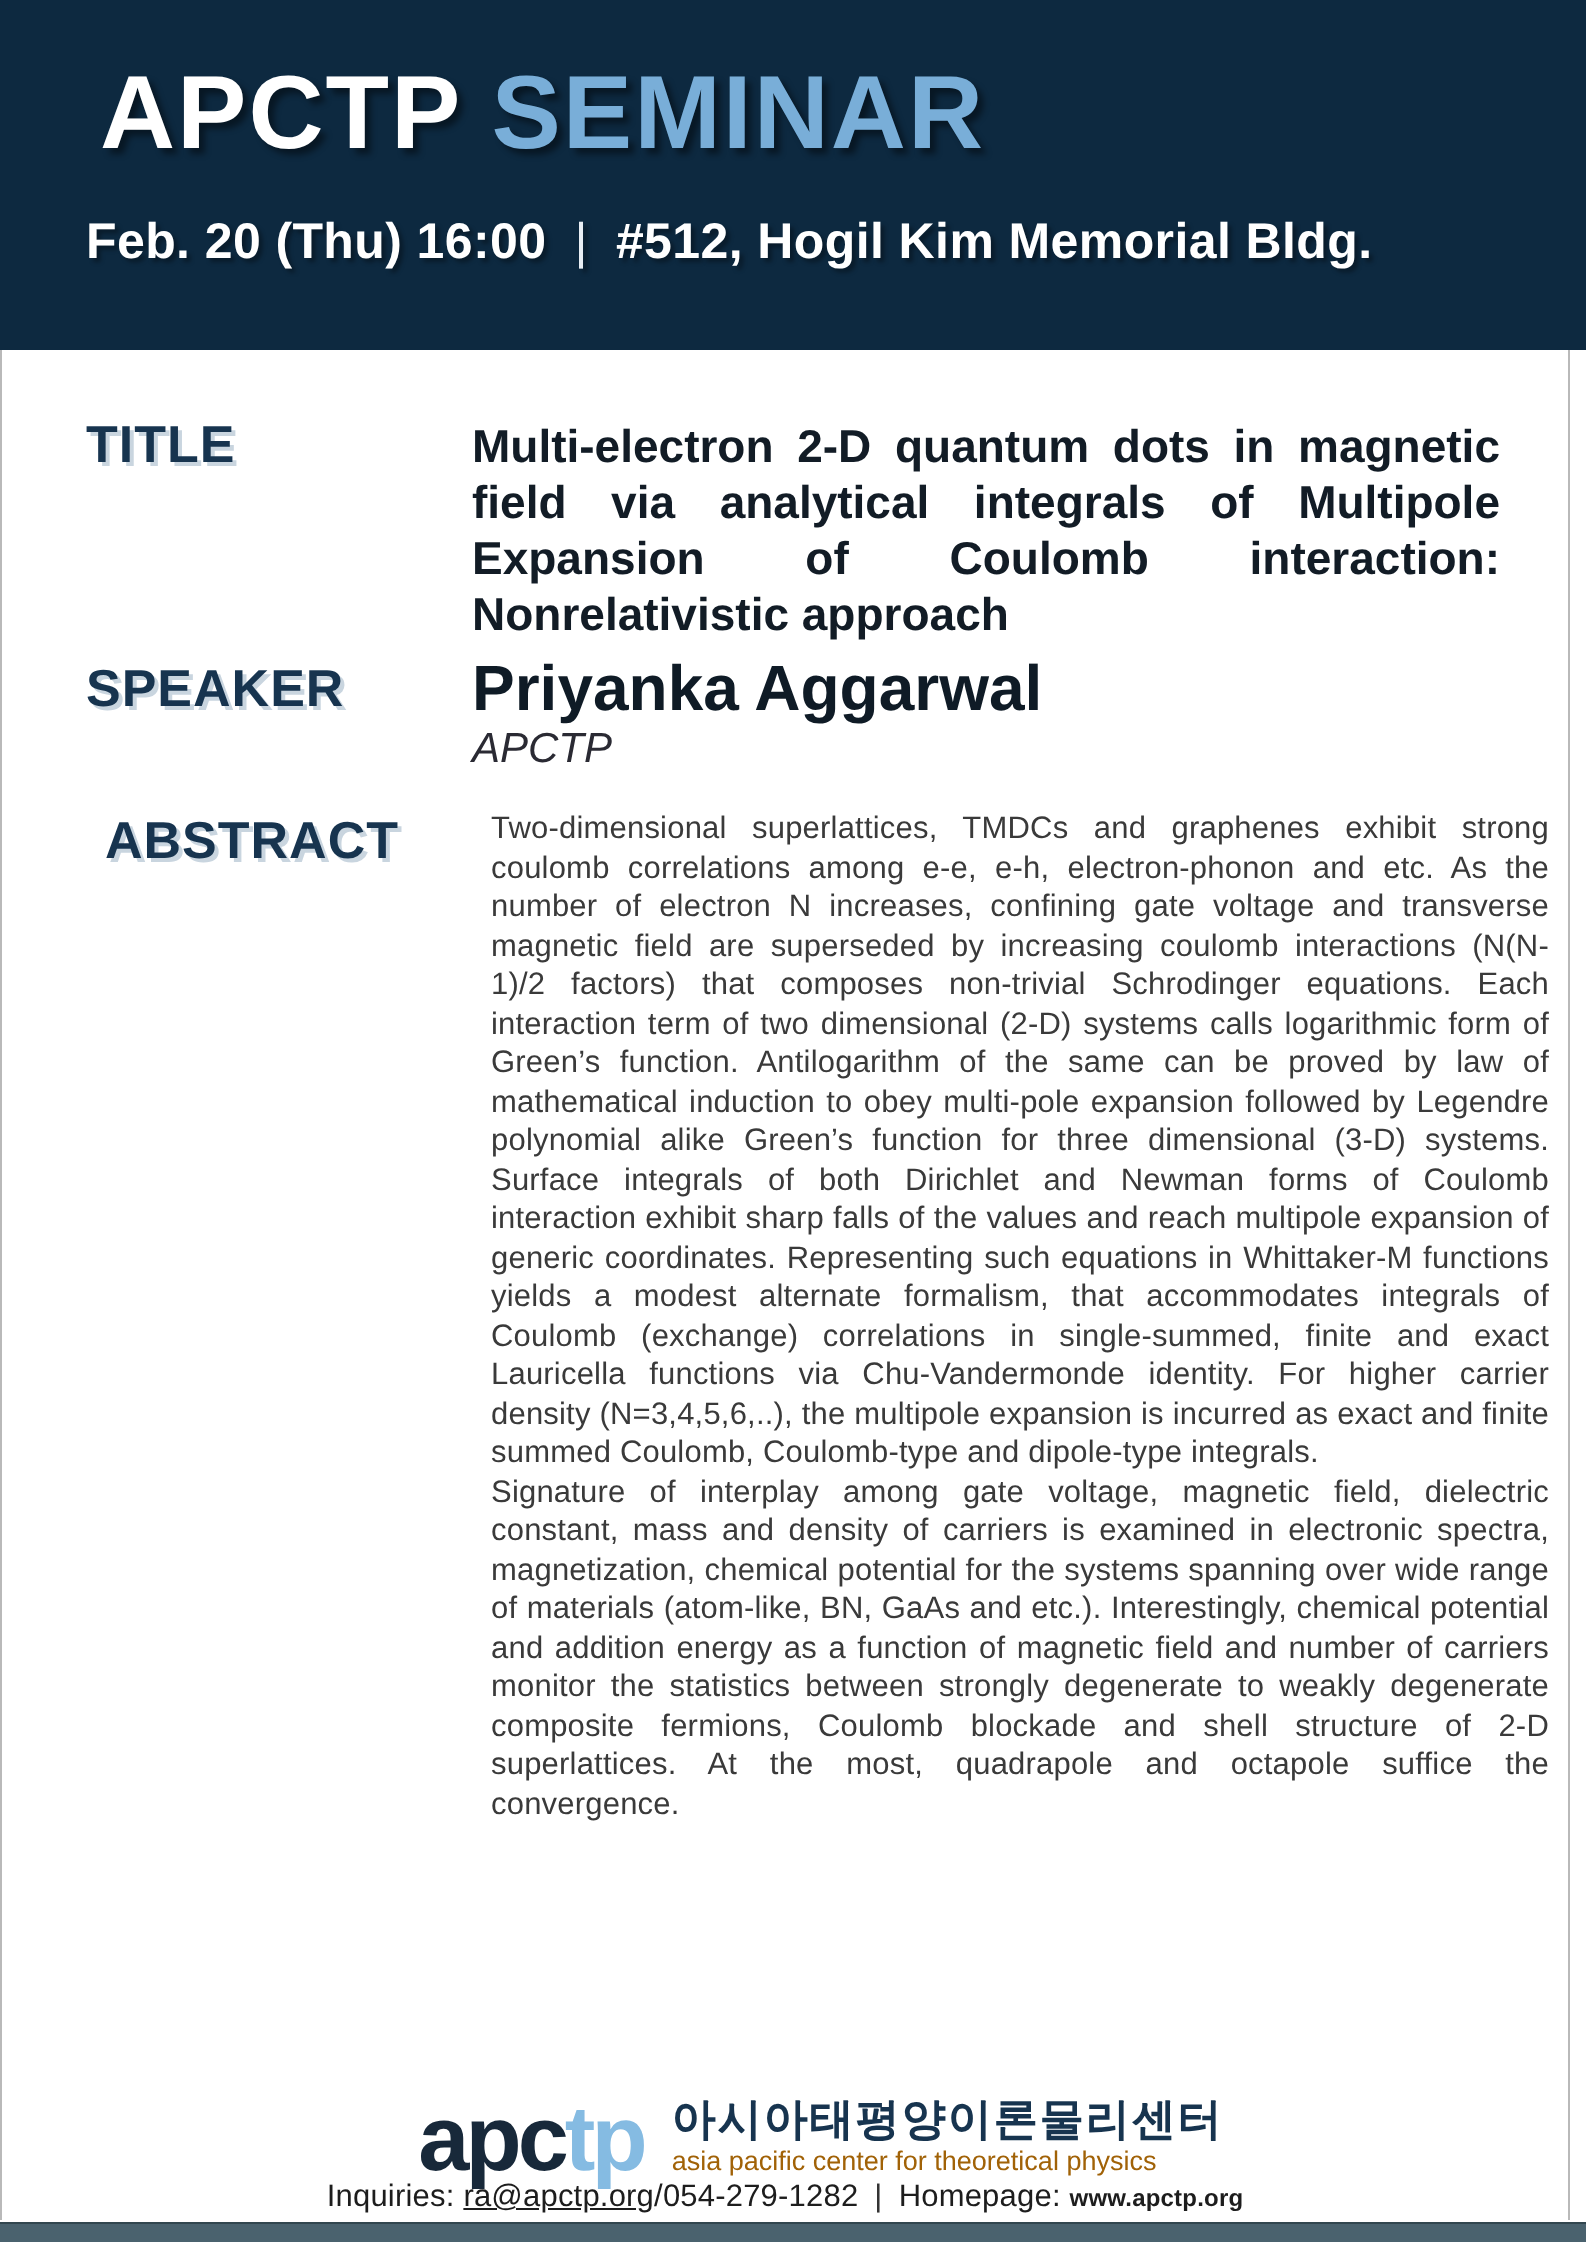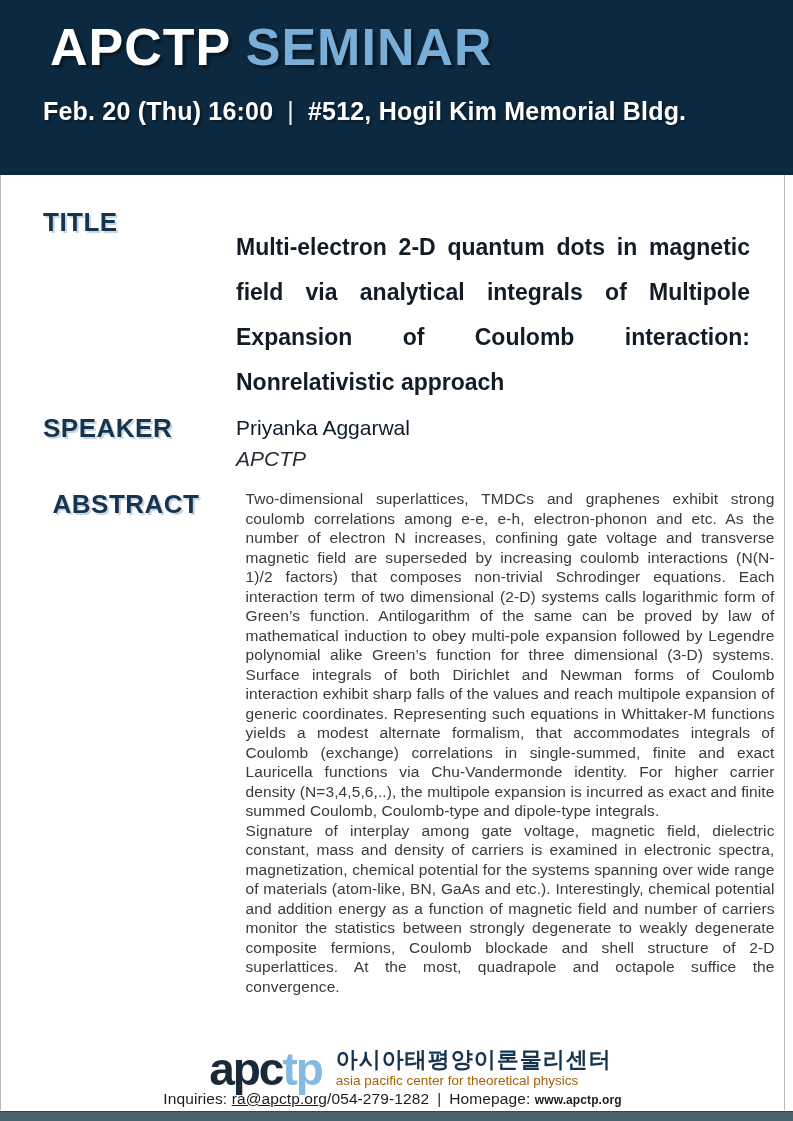--- a/index.html
+++ b/index.html
@@ -12,21 +12,21 @@
     height: 1121px;
     background: #ffffff;
     overflow: hidden;
   }
 
   
   .header {
     height: 175px;
     background: #0d2940;
     padding-left: 50px;
-    padding-top: 20px;
+    padding-top: 30px;
   }
   .seminar-title {
     font-size: 52px;
     font-weight: 700;
     line-height: 1.05;
     letter-spacing: 1px;
     text-shadow: 3px 3px 3px rgba(0,0,0,0.45);
     white-space: nowrap;
   }
   .seminar-title .word-apctp { color: #ffffff; }
@@ -64,30 +64,30 @@
     letter-spacing: 0.5px;
     color: #17344f;
     text-shadow: 2px 2px 0 rgba(120,150,175,0.40);
     white-space: nowrap;
   }
   .row-title { padding-top: 32px; }
   .title-text {
     width: 514px;
     font-size: 23px;
     font-weight: 700;
-    line-height: 45px;
+    line-height: 28px;
     color: #121c26;
     text-align: justify;
     text-align-last: left;
-    margin-top: 18px;
+    margin-top: 2px;
   }
   .row-speaker { margin-top: 8px; }
   .speaker-name {
-    font-size: 21px;
-    font-weight: 400;
+    font-size: 32px;
+    font-weight: 700;
     color: #0f1b26;
     line-height: 30px;
   }
   .speaker-affiliation {
     font-size: 21px;
     font-style: italic;
     color: #2a2a33;
     line-height: 28px;
     margin-top: 2px;
   }

